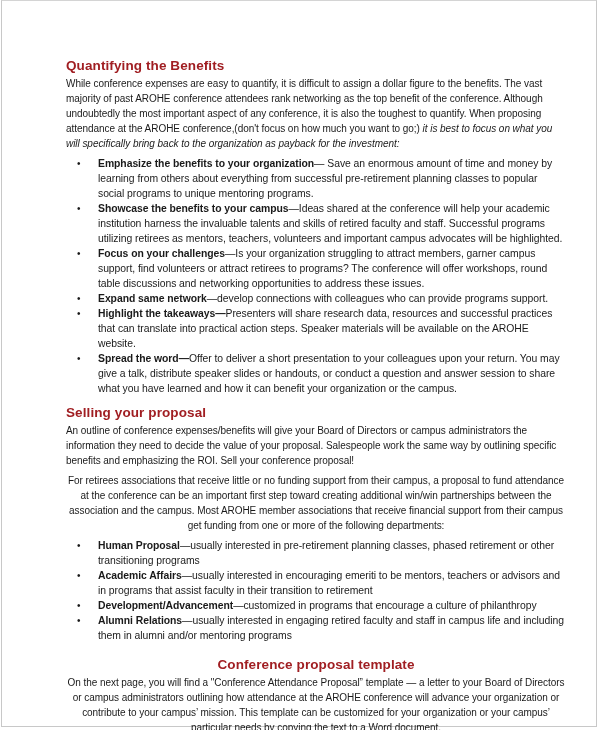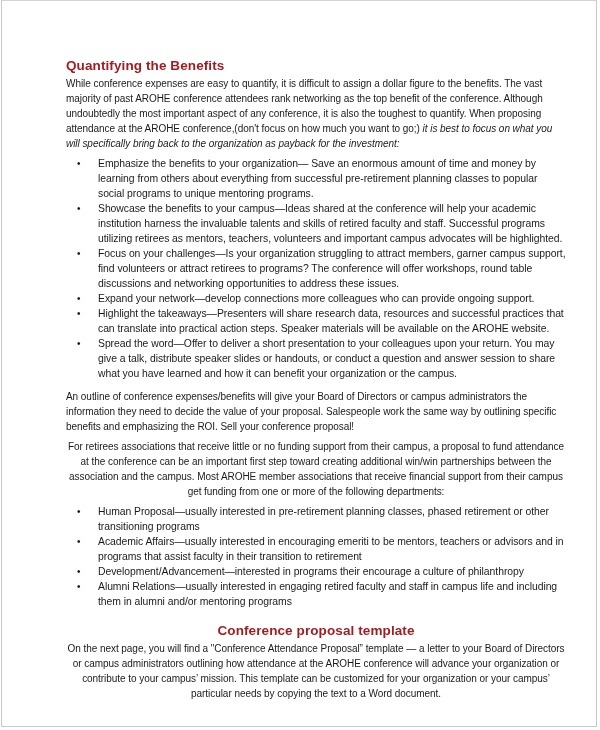--- a/index.html
+++ b/index.html
@@ -19,52 +19,53 @@
     h2 {
       font-family: "Liberation Sans", sans-serif;
       font-size: 13.5px; font-weight: bold; color: #a01e22;
       margin: 0 0 2px 0; line-height: 17px; letter-spacing: 0.1px;
     }
     p { margin: 0; font-size: 10px; line-height: 15px; letter-spacing: -0.05px; }
     p + p { margin-top: 5px; text-align: center; }
     ul { margin: 5px 0 0 0; padding: 0 0 0 32px; list-style: none; }
     li { position: relative; font-size: 10.4px; line-height: 15px; margin-bottom: 0; letter-spacing: -0.05px; }
     li .bullet { position: absolute; left: -21px; top: 0; font-size: 10px; }
-    b { font-weight: normal; }
+    b { font-weight: bold; }
     i { font-style: italic; }
     .sec1 { margin-bottom: 0; }
     .sec2 { margin-top: 8px; }
     .sec3 { margin-top: 13px; text-align: center; }
   </style>
 </head>
 <body>
 
 <div class="page">
   <div class="content">
 
     <section class="sec1">
       <h2>Quantifying the Benefits</h2>
       <p><span>While conference expenses are easy to quantify, it is difficult to assign a dollar figure to the benefits. The vast majority of past AROHE conference attendees rank networking as the top benefit of the conference. Although undoubtedly the most important aspect of any conference, it is also the toughest to quantify. When proposing attendance at the AROHE conference,(don't focus on how much you want to go;) </span><i>it is best to focus on what you will specifically bring back to the organization as payback for the investment:</i></p>
       <ul>
         <li><span class="bullet">•</span><b>Emphasize the benefits to your organization</b><span>— Save an enormous amount of time and money by learning from others about everything from successful pre-retirement planning classes to popular social programs to unique mentoring programs.</span></li>
         <li><span class="bullet">•</span><b>Showcase the benefits to your campus</b><span>—Ideas shared at the conference will help your academic institution harness the invaluable talents and skills of retired faculty and staff. Successful programs utilizing retirees as mentors, teachers, volunteers and important campus advocates will be highlighted.</span></li>
         <li><span class="bullet">•</span><b>Focus on your challenges</b><span>—Is your organization struggling to attract members, garner campus support, find volunteers or attract retirees to programs? The conference will offer workshops, round table discussions and networking opportunities to address these issues.</span></li>
-        <li><span class="bullet">•</span><b>Expand your network</b><span>—develop connections more colleagues who can provide ongoing support.</span></li>
+        <li><span class="bullet">•</span><b>Expand same network</b><span>—develop connections with colleagues who can provide programs support.</span></li>
         <li><span class="bullet">•</span><b>Highlight the takeaways—</b><span>Presenters will share research data, resources and successful practices that can translate into practical action steps. Speaker materials will be available on the AROHE website.</span></li>
         <li><span class="bullet">•</span><b>Spread the word—</b><span>Offer to deliver a short presentation to your colleagues upon your return. You may give a talk, distribute speaker slides or handouts, or conduct a question and answer session to share what you have learned and how it can benefit your organization or the campus.</span></li>
       </ul>
     </section>
 
     <section class="sec2">
+      <h2>Selling your proposal</h2>
       <p>An outline of conference expenses/benefits will give your Board of Directors or campus administrators the information they need to decide the value of your proposal. Salespeople work the same way by outlining specific benefits and emphasizing the ROI. Sell your conference proposal!</p>
       <p>For retirees associations that receive little or no funding support from their campus, a proposal to fund attendance at the conference can be an important first step toward creating additional win/win partnerships between the association and the campus. Most AROHE member associations that receive financial support from their campus get funding from one or more of the following departments:</p>
       <ul>
         <li><span class="bullet">•</span><b>Human Proposal</b><span>—usually interested in pre-retirement planning classes, phased retirement or other transitioning programs</span></li>
         <li><span class="bullet">•</span><b>Academic Affairs</b><span>—usually interested in encouraging emeriti to be mentors, teachers or advisors and in programs that assist faculty in their transition to retirement</span></li>
-        <li><span class="bullet">•</span><b>Development/Advancement</b><span>—interested in programs their encourage a culture of philanthropy</span></li>
+        <li><span class="bullet">•</span><b>Development/Advancement</b><span>—customized in programs that encourage a culture of philanthropy</span></li>
         <li><span class="bullet">•</span><b>Alumni Relations</b><span>—usually interested in engaging retired faculty and staff in campus life and including them in alumni and/or mentoring programs</span></li>
       </ul>
     </section>
 
     <section class="sec3">
       <h2>Conference proposal template</h2>
       <p>On the next page, you will find a "Conference Attendance Proposal” template — a letter to your Board of Directors or campus administrators outlining how attendance at the AROHE conference will advance your organization or contribute to your campus’ mission. This template can be customized for your organization or your campus’ particular needs by copying the text to a Word document.</p>
     </section>
 
   </div>

